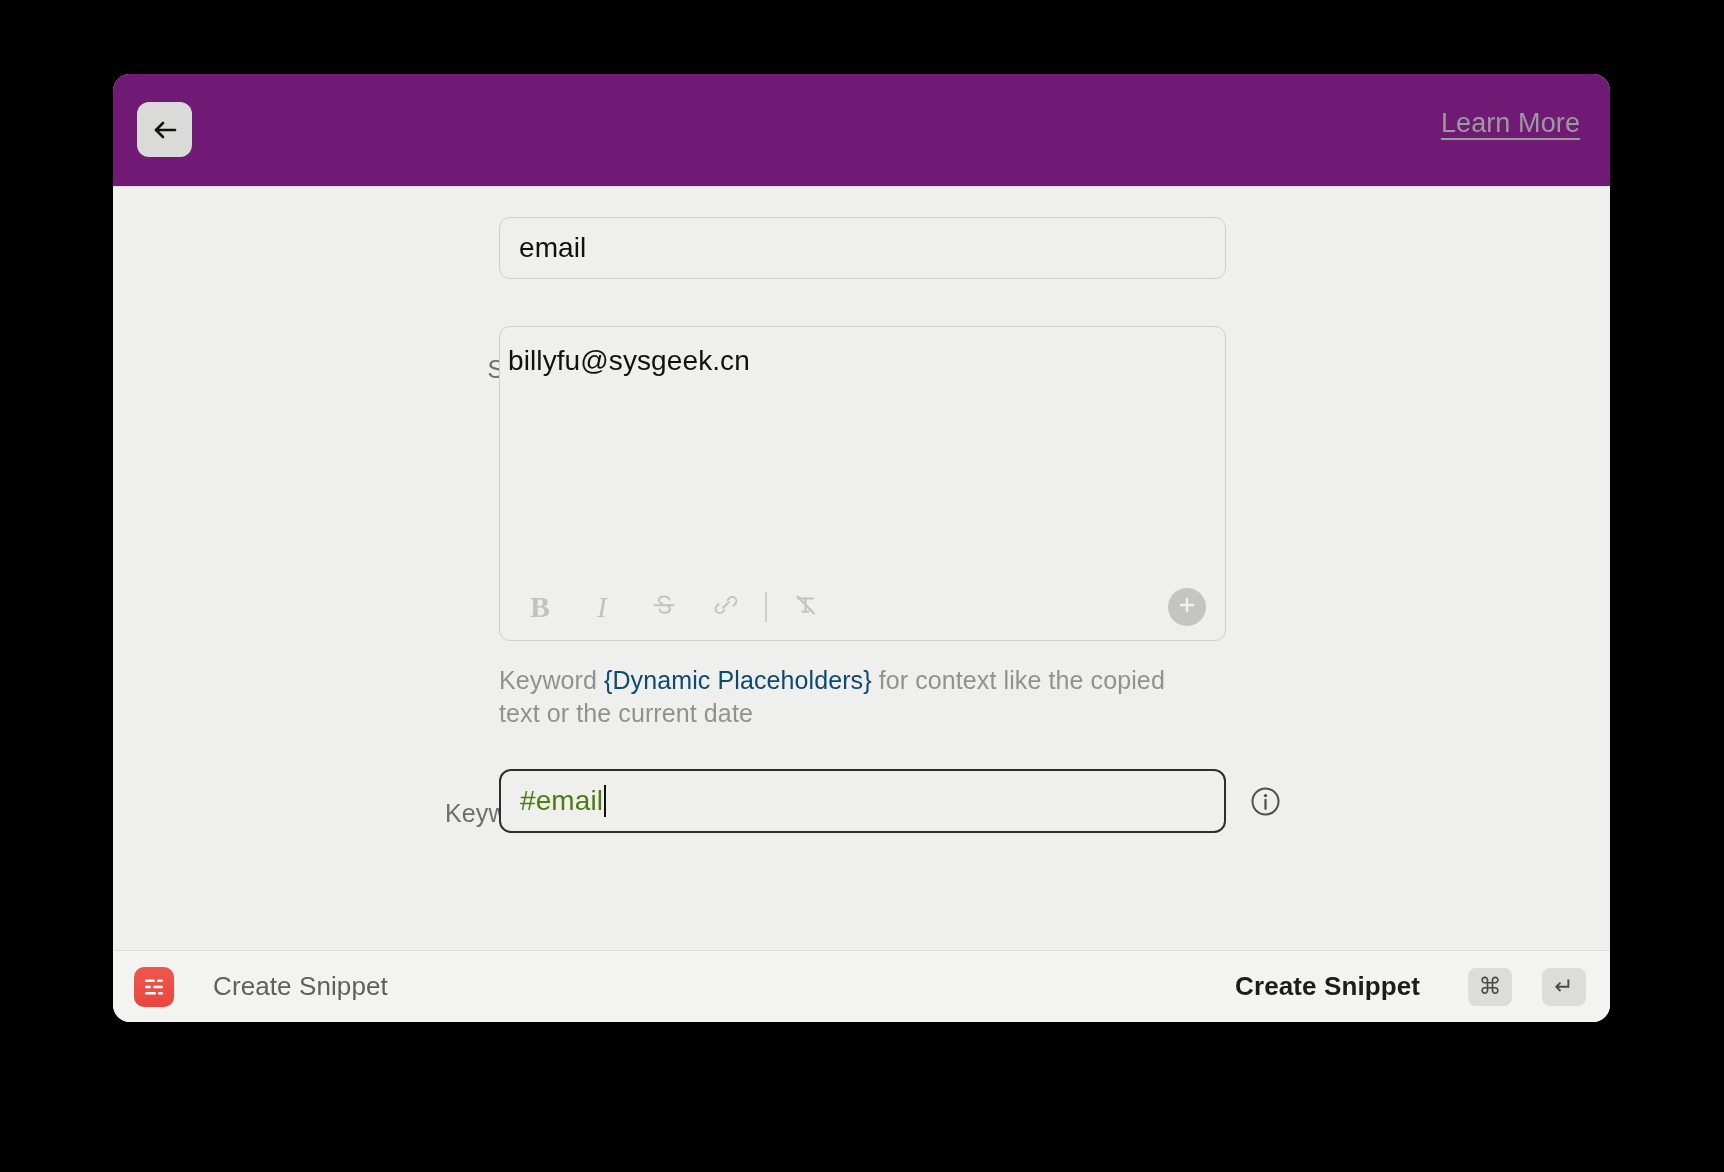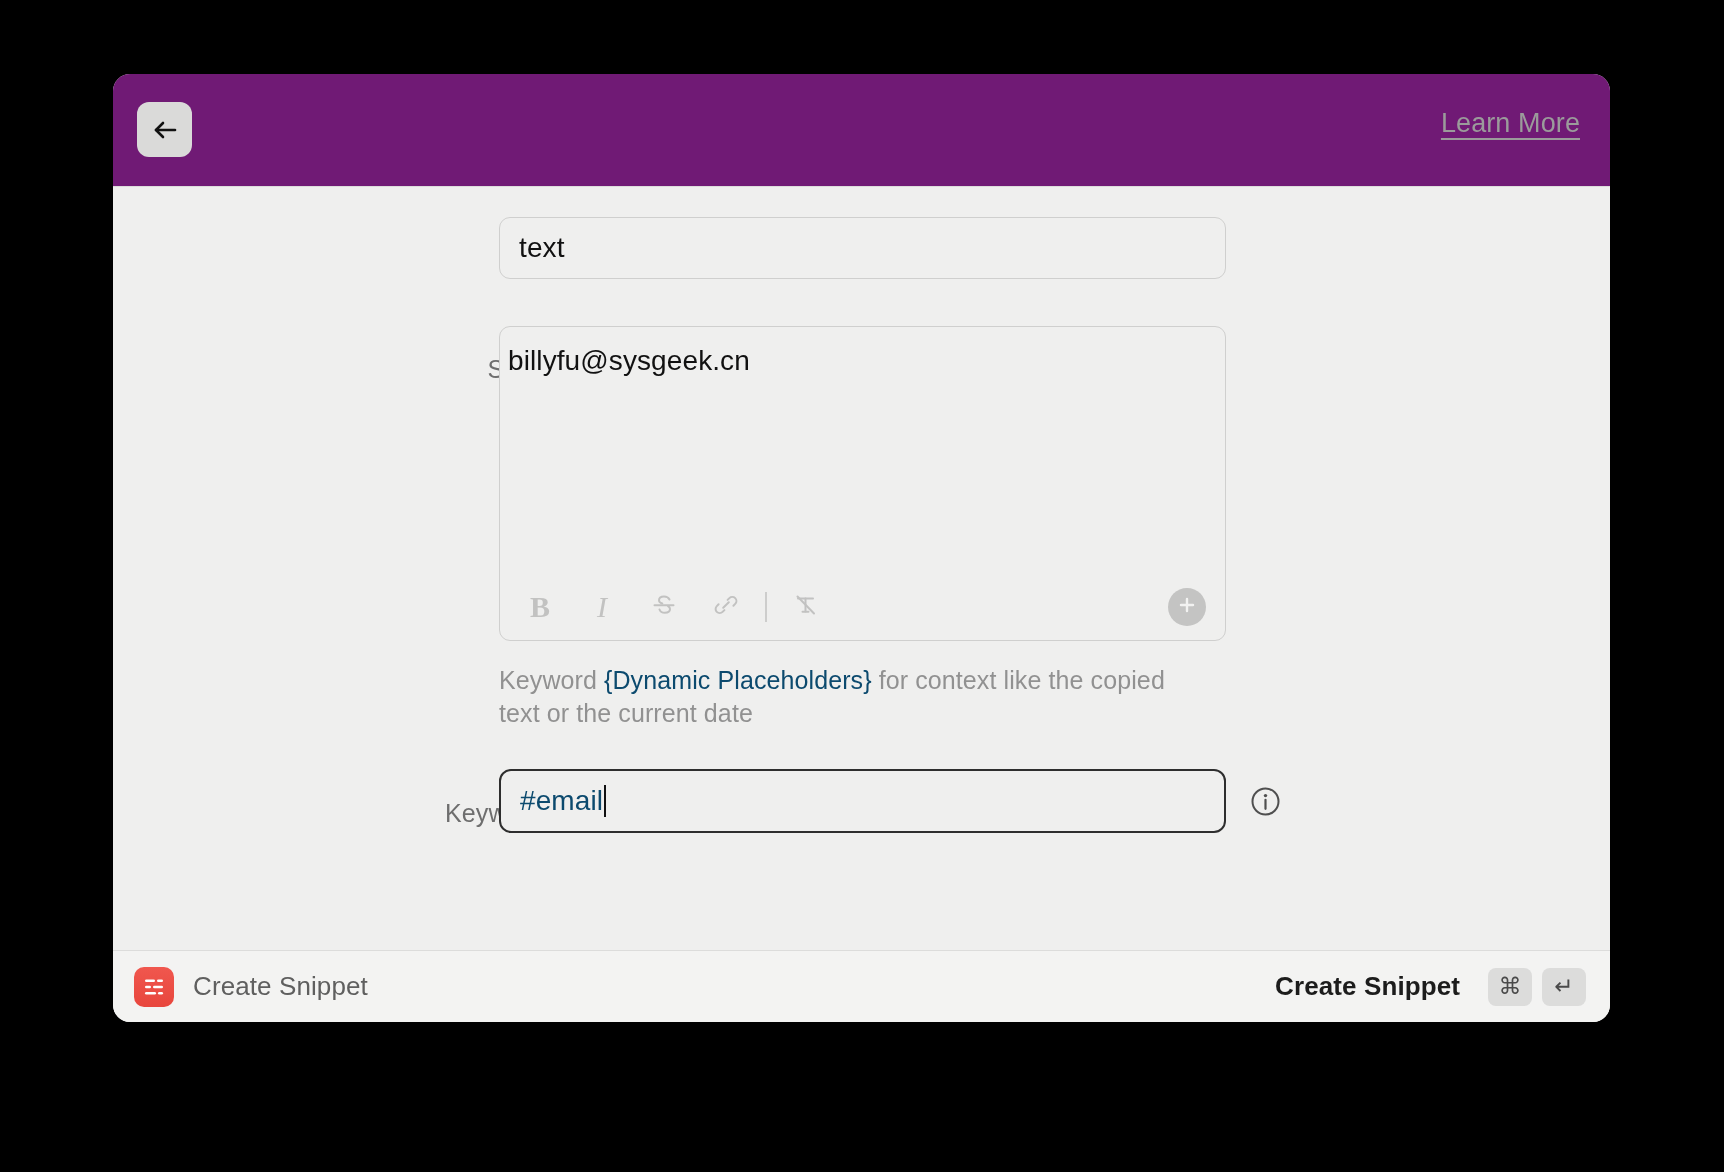--- a/index.html
+++ b/index.html
@@ -202,21 +202,21 @@
     height: 64px;
     border: 2px solid #2e2e2e;
     border-radius: 12px;
     background: #efefee;
     display: flex;
     align-items: center;
     padding: 0 19px;
   }
   .keyword-input .value {
     font-size: 28px;
-    color: #0c4a6e;
+    color: #4d7c0f;
     letter-spacing: 0.1px;
     position: relative;
   }
   .caret {
     display: inline-block;
     width: 2px;
     height: 32px;
     background: #111111;
     vertical-align: -6px;
     margin-left: 1px;
@@ -233,20 +233,21 @@
   
   .footer {
     position: relative;
     height: 72px;
     flex: 0 0 72px;
     background: #f3f3f2;
     border-top: 1.5px solid #dcdcdb;
     display: flex;
     align-items: center;
     padding: 0 24px 0 21px;
+    gap: 20px;
   }
 
   .app-icon {
     width: 40px;
     height: 40px;
     border-radius: 10px;
     background: linear-gradient(180deg, #f0574e 0%, #e8463d 100%);
     display: flex;
     align-items: center;
     justify-content: center;
@@ -303,21 +304,21 @@
           </svg>
         </span>
       </div>
       <a class="learn-more" href="#">Learn More</a>
     </div>
 
     <div class="content">
 
       <div class="field-label label-name">Name</div>
       <div class="name-input">
-        <span class="value">text</span>
+        <span class="value">email</span>
       </div>
 
       <div class="field-label label-snippet">Snippet</div>
 
       <div class="snippet-box">
         <div class="snippet-text">billyfu@sysgeek.cn</div>
 
         <div class="snippet-toolbar">
 
           <div class="tb-btn bold">B</div>

